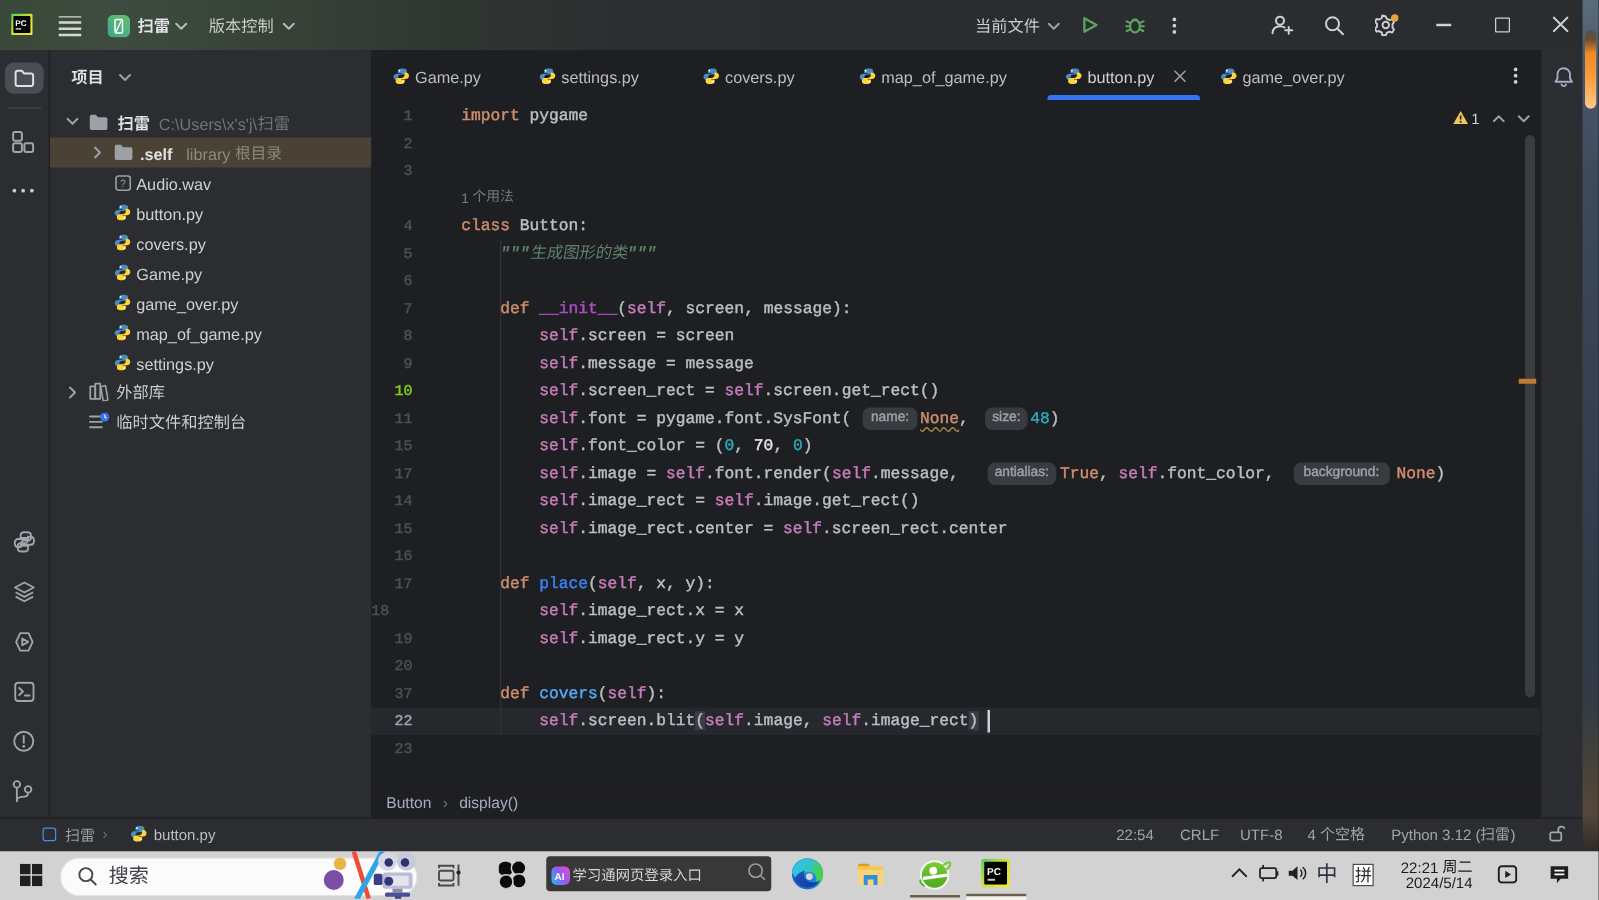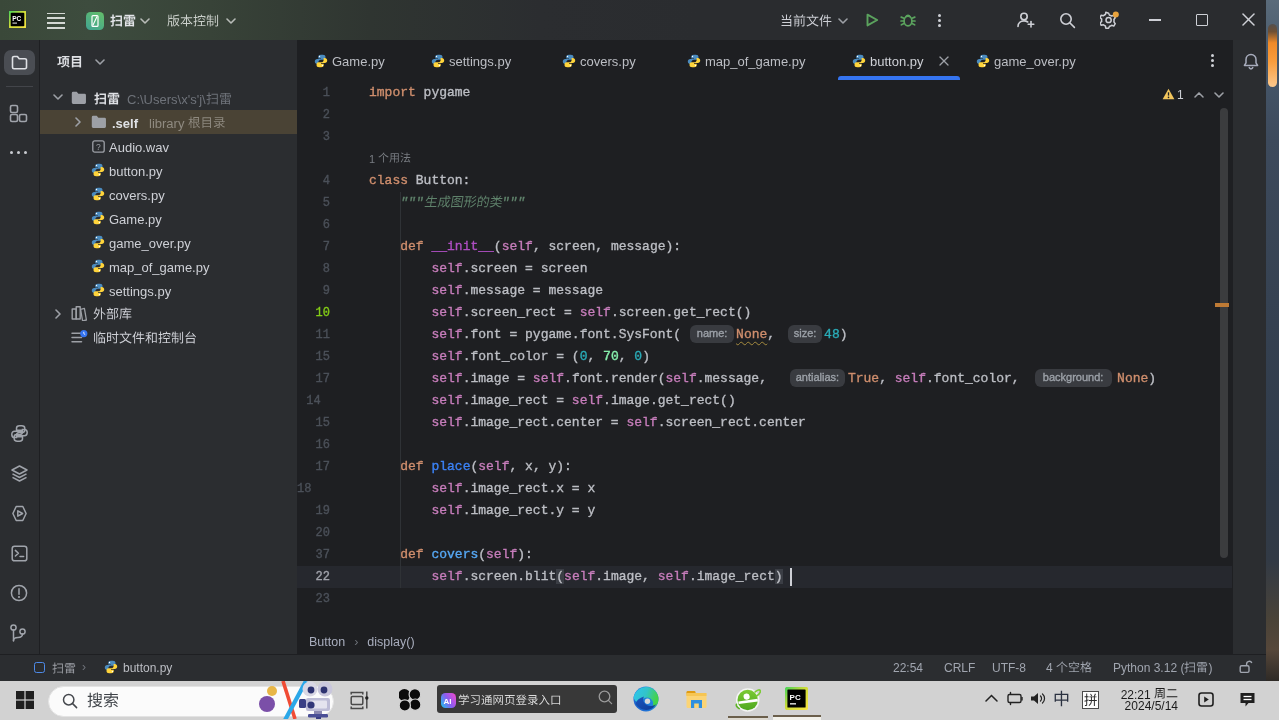--- a/index.html
+++ b/index.html
@@ -432,21 +432,21 @@
 <div class="a mono" style="left:297px;top:170px;width:33px;text-align:right;color:#4B5059;font-size:12px;line-height:22px">4</div>
 <div class="a mono" style="left:297px;top:192px;width:33px;text-align:right;color:#4B5059;font-size:12px;line-height:22px">5</div>
 <div class="a mono" style="left:297px;top:214px;width:33px;text-align:right;color:#4B5059;font-size:12px;line-height:22px">6</div>
 <div class="a mono" style="left:297px;top:236px;width:33px;text-align:right;color:#4B5059;font-size:12px;line-height:22px">7</div>
 <div class="a mono" style="left:297px;top:258px;width:33px;text-align:right;color:#4B5059;font-size:12px;line-height:22px">8</div>
 <div class="a mono" style="left:297px;top:280px;width:33px;text-align:right;color:#4B5059;font-size:12px;line-height:22px">9</div>
 <div class="a mono" style="left:297px;top:302px;width:33px;text-align:right;color:#84cc16;font-size:12px;line-height:22px">10</div>
 <div class="a mono" style="left:297px;top:324px;width:33px;text-align:right;color:#4B5059;font-size:12px;line-height:22px">11</div>
 <div class="a mono" style="left:297px;top:346px;width:33px;text-align:right;color:#4B5059;font-size:12px;line-height:22px">15</div>
 <div class="a mono" style="left:297px;top:368px;width:33px;text-align:right;color:#4B5059;font-size:12px;line-height:22px">17</div>
-<div class="a mono" style="left:297px;top:390px;width:33px;text-align:center;color:#4B5059;font-size:12px;line-height:22px">14</div>
+<div class="a mono" style="left:297px;top:390px;width:33px;text-align:right;color:#4B5059;font-size:12px;line-height:22px">14</div>
 <div class="a mono" style="left:297px;top:412px;width:33px;text-align:right;color:#4B5059;font-size:12px;line-height:22px">15</div>
 <div class="a mono" style="left:297px;top:434px;width:33px;text-align:right;color:#4B5059;font-size:12px;line-height:22px">16</div>
 <div class="a mono" style="left:297px;top:456px;width:33px;text-align:right;color:#4B5059;font-size:12px;line-height:22px">17</div>
 <div class="a mono" style="left:297px;top:478px;width:33px;color:#4B5059;font-size:12px;line-height:22px">18</div>
 <div class="a mono" style="left:297px;top:500px;width:33px;text-align:right;color:#4B5059;font-size:12px;line-height:22px">19</div>
 <div class="a mono" style="left:297px;top:522px;width:33px;text-align:right;color:#4B5059;font-size:12px;line-height:22px">20</div>
 <div class="a mono" style="left:297px;top:544px;width:33px;text-align:right;color:#4B5059;font-size:12px;line-height:22px">37</div>
 <div class="a mono" style="left:297px;top:566px;width:33px;text-align:right;color:#A1A3AB;font-size:12px;line-height:22px">22</div>
 <div class="a mono" style="left:297px;top:588px;width:33px;text-align:right;color:#4B5059;font-size:12px;line-height:22px">23</div>
 <div class="a mono" style="left:369px;top:82px;color:#BCBEC4"><span style="color:#CF8E6D">import</span> pygame</div>
@@ -466,21 +466,21 @@
           <use href="#g30" xlink:href="#g30" x="3000.0"></use>
           <use href="#g31" xlink:href="#g31" x="4000.0"></use>
           <use href="#g32" xlink:href="#g32" x="5000.0"></use>
         </g>
       </svg></span><span style="color:#5F826B;font-style:italic">"""</span></div>
 <div class="a mono" style="left:369px;top:236px;color:#BCBEC4">    <span style="color:#CF8E6D">def</span> <span style="color:#AE4EC2">__init__</span>(<span style="color:#C77DBB">self</span>, screen, message):</div>
 <div class="a mono" style="left:369px;top:258px;color:#BCBEC4">        <span style="color:#C77DBB">self</span>.screen = screen</div>
 <div class="a mono" style="left:369px;top:280px;color:#BCBEC4">        <span style="color:#C77DBB">self</span>.message = message</div>
 <div class="a mono" style="left:369px;top:302px;color:#BCBEC4">        <span style="color:#C77DBB">self</span>.screen_rect = <span style="color:#C77DBB">self</span>.screen.get_rect()</div>
 <div class="a mono" style="left:369px;top:324px;color:#BCBEC4">        <span style="color:#C77DBB">self</span>.font = pygame.font.SysFont(<span class="chip" style="margin-left:9px;margin-right:2px;width:44px;text-align:center;padding:1px 0 2px 0;">name:</span><span style="color:#CF8E6D;text-decoration:underline wavy #A58A3E 1px;text-underline-offset:3px">None</span>,<span class="chip" style="margin-left:13px;margin-right:2px;width:34px;text-align:center;padding:1px 0 2px 0;">size:</span><span style="color:#2AACB8">48</span>)</div>
-<div class="a mono" style="left:369px;top:346px;color:#BCBEC4">        <span style="color:#C77DBB">self</span>.font_color = (<span style="color:#2AACB8">0</span>, <span style="color:#86efac">70</span>, <span style="color:#2AACB8">0</span>)</div>
+<div class="a mono" style="left:369px;top:346px;color:#BCBEC4">        <span style="color:#C77DBB">self</span>.font_color = (<span style="color:#2AACB8">0</span>, <span style="color:#e5e5e5">70</span>, <span style="color:#2AACB8">0</span>)</div>
 <div class="a mono" style="left:369px;top:368px;color:#BCBEC4">        <span style="color:#C77DBB">self</span>.image = <span style="color:#C77DBB">self</span>.font.render(<span style="color:#C77DBB">self</span>.message,<span class="chip" style="margin-left:23px;margin-right:3px;width:55px;text-align:center;padding:1px 0 2px 0;">antialias:</span><span style="color:#CF8E6D">True</span>, <span style="color:#C77DBB">self</span>.font_color,<span class="chip" style="margin-left:15px;margin-right:5.5px;width:77px;text-align:center;padding:1px 0 2px 0;">background:</span><span style="color:#CF8E6D">None</span>)</div>
 <div class="a mono" style="left:369px;top:390px;color:#BCBEC4">        <span style="color:#C77DBB">self</span>.image_rect = <span style="color:#C77DBB">self</span>.image.get_rect()</div>
 <div class="a mono" style="left:369px;top:412px;color:#BCBEC4">        <span style="color:#C77DBB">self</span>.image_rect.center = <span style="color:#C77DBB">self</span>.screen_rect.center</div>
 <div class="a mono" style="left:369px;top:456px;color:#BCBEC4">    <span style="color:#CF8E6D">def</span> <span style="color:#3b82f6">place</span>(<span style="color:#C77DBB">self</span>, x, y):</div>
 <div class="a mono" style="left:369px;top:478px;color:#BCBEC4">        <span style="color:#C77DBB">self</span>.image_rect.x = x</div>
 <div class="a mono" style="left:369px;top:500px;color:#BCBEC4">        <span style="color:#C77DBB">self</span>.image_rect.y = y</div>
 <div class="a mono" style="left:369px;top:544px;color:#BCBEC4">    <span style="color:#CF8E6D">def</span> <span style="color:#56A8F5">covers</span>(<span style="color:#C77DBB">self</span>):</div>
 <div class="a mono" style="left:369px;top:566px;color:#BCBEC4">        <span style="color:#C77DBB">self</span>.screen.blit<span style="background:#3B3E45">(</span><span style="color:#C77DBB">self</span>.image, <span style="color:#C77DBB">self</span>.image_rect<span style="background:#3B3E45">)</span></div>
 <div class="a" style="left:790px;top:568px;width:1.6px;height:18px;background:#CED0D6"></div>
 <svg class="a" style="left:1162px;top:88px" width="13" height="12" viewBox="0 0 13 12">

